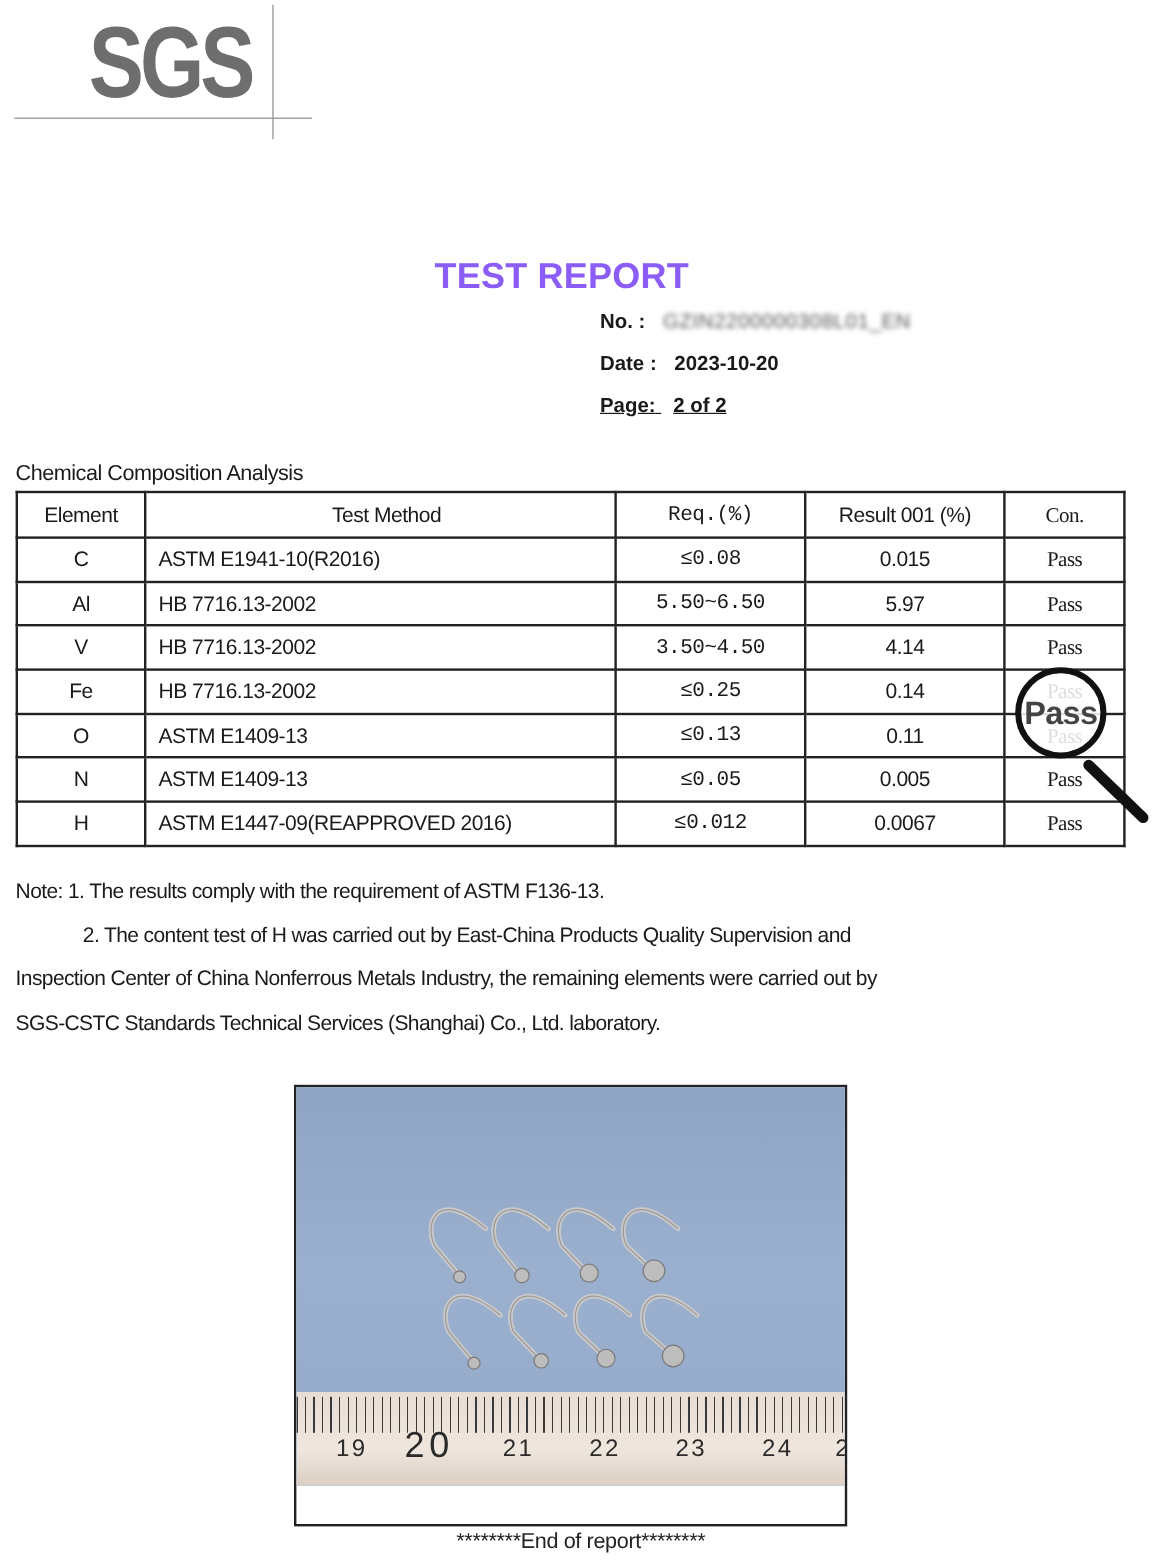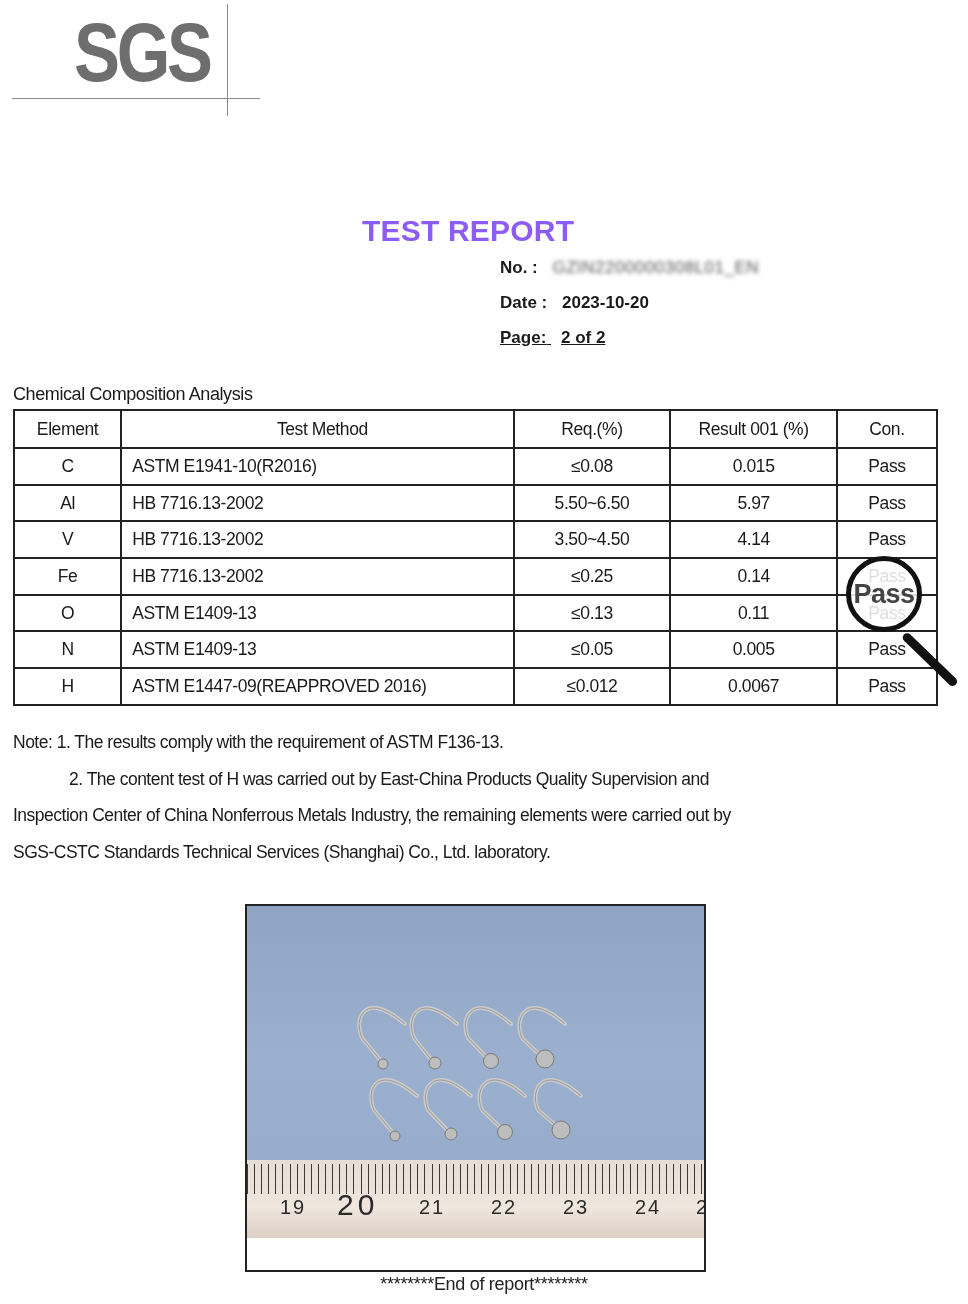--- a/index.html
+++ b/index.html
@@ -19,23 +19,23 @@
   .blurred { display:inline-block; filter:blur(2.2px); color:#555; font-weight:normal; letter-spacing:0.5px; }
 
   .section-title { position:absolute; left:13px; top:384px; font-size:18px; color:#1a1a1a; letter-spacing:-0.4px; }
 
   table.comp { position:absolute; left:13px; top:409px; width:925px; border-collapse:collapse; font-size:17.5px; letter-spacing:-0.4px; }
   table.comp th, table.comp td { border:2px solid #222; height:34.7px; padding:0; font-weight:normal; }
   table.comp th { height:36px; }
   .c-el { width:108px; text-align:center; }
   .c-method { width:396px; text-align:left; padding-left:10px !important; }
   th.c-method { text-align:center; }
-  .c-req { width:160px; text-align:center; }
+  .c-req { width:160px; text-align:center;font-family:Liberation Mono, monospace; }
   .c-res { width:172px; text-align:center; }
-  .c-con { width:102px; text-align:center; }
+  .c-con { width:102px; text-align:center;font-family:Liberation Serif, serif; }
 
   .magnifier { position:absolute; left:846px; top:556px; width:76px; height:76px; border:5px solid #111; border-radius:50%; box-sizing:border-box; background:rgba(255,255,255,0.85); display:flex; align-items:center; justify-content:center; }
   .magnifier span { font-size:27px; color:#444; font-weight:bold; letter-spacing:-0.5px; }
   .magnifier-handle { position:absolute; left:904px; top:630px; width:72px; height:9px; background:#111; border-radius:5px; transform:rotate(44deg); transform-origin:left center; }
 
   .notes { position:absolute; left:13px; top:724px; width:940px; font-size:17.5px; letter-spacing:-0.5px; line-height:36.7px; color:#1a1a1a; }
   .notes p { margin:0; }
   .indent { padding-left:56px; }
 
   .photo-box { position:absolute; left:245px; top:904px; width:461px; height:368px; border:2px solid #222; box-sizing:border-box; }

